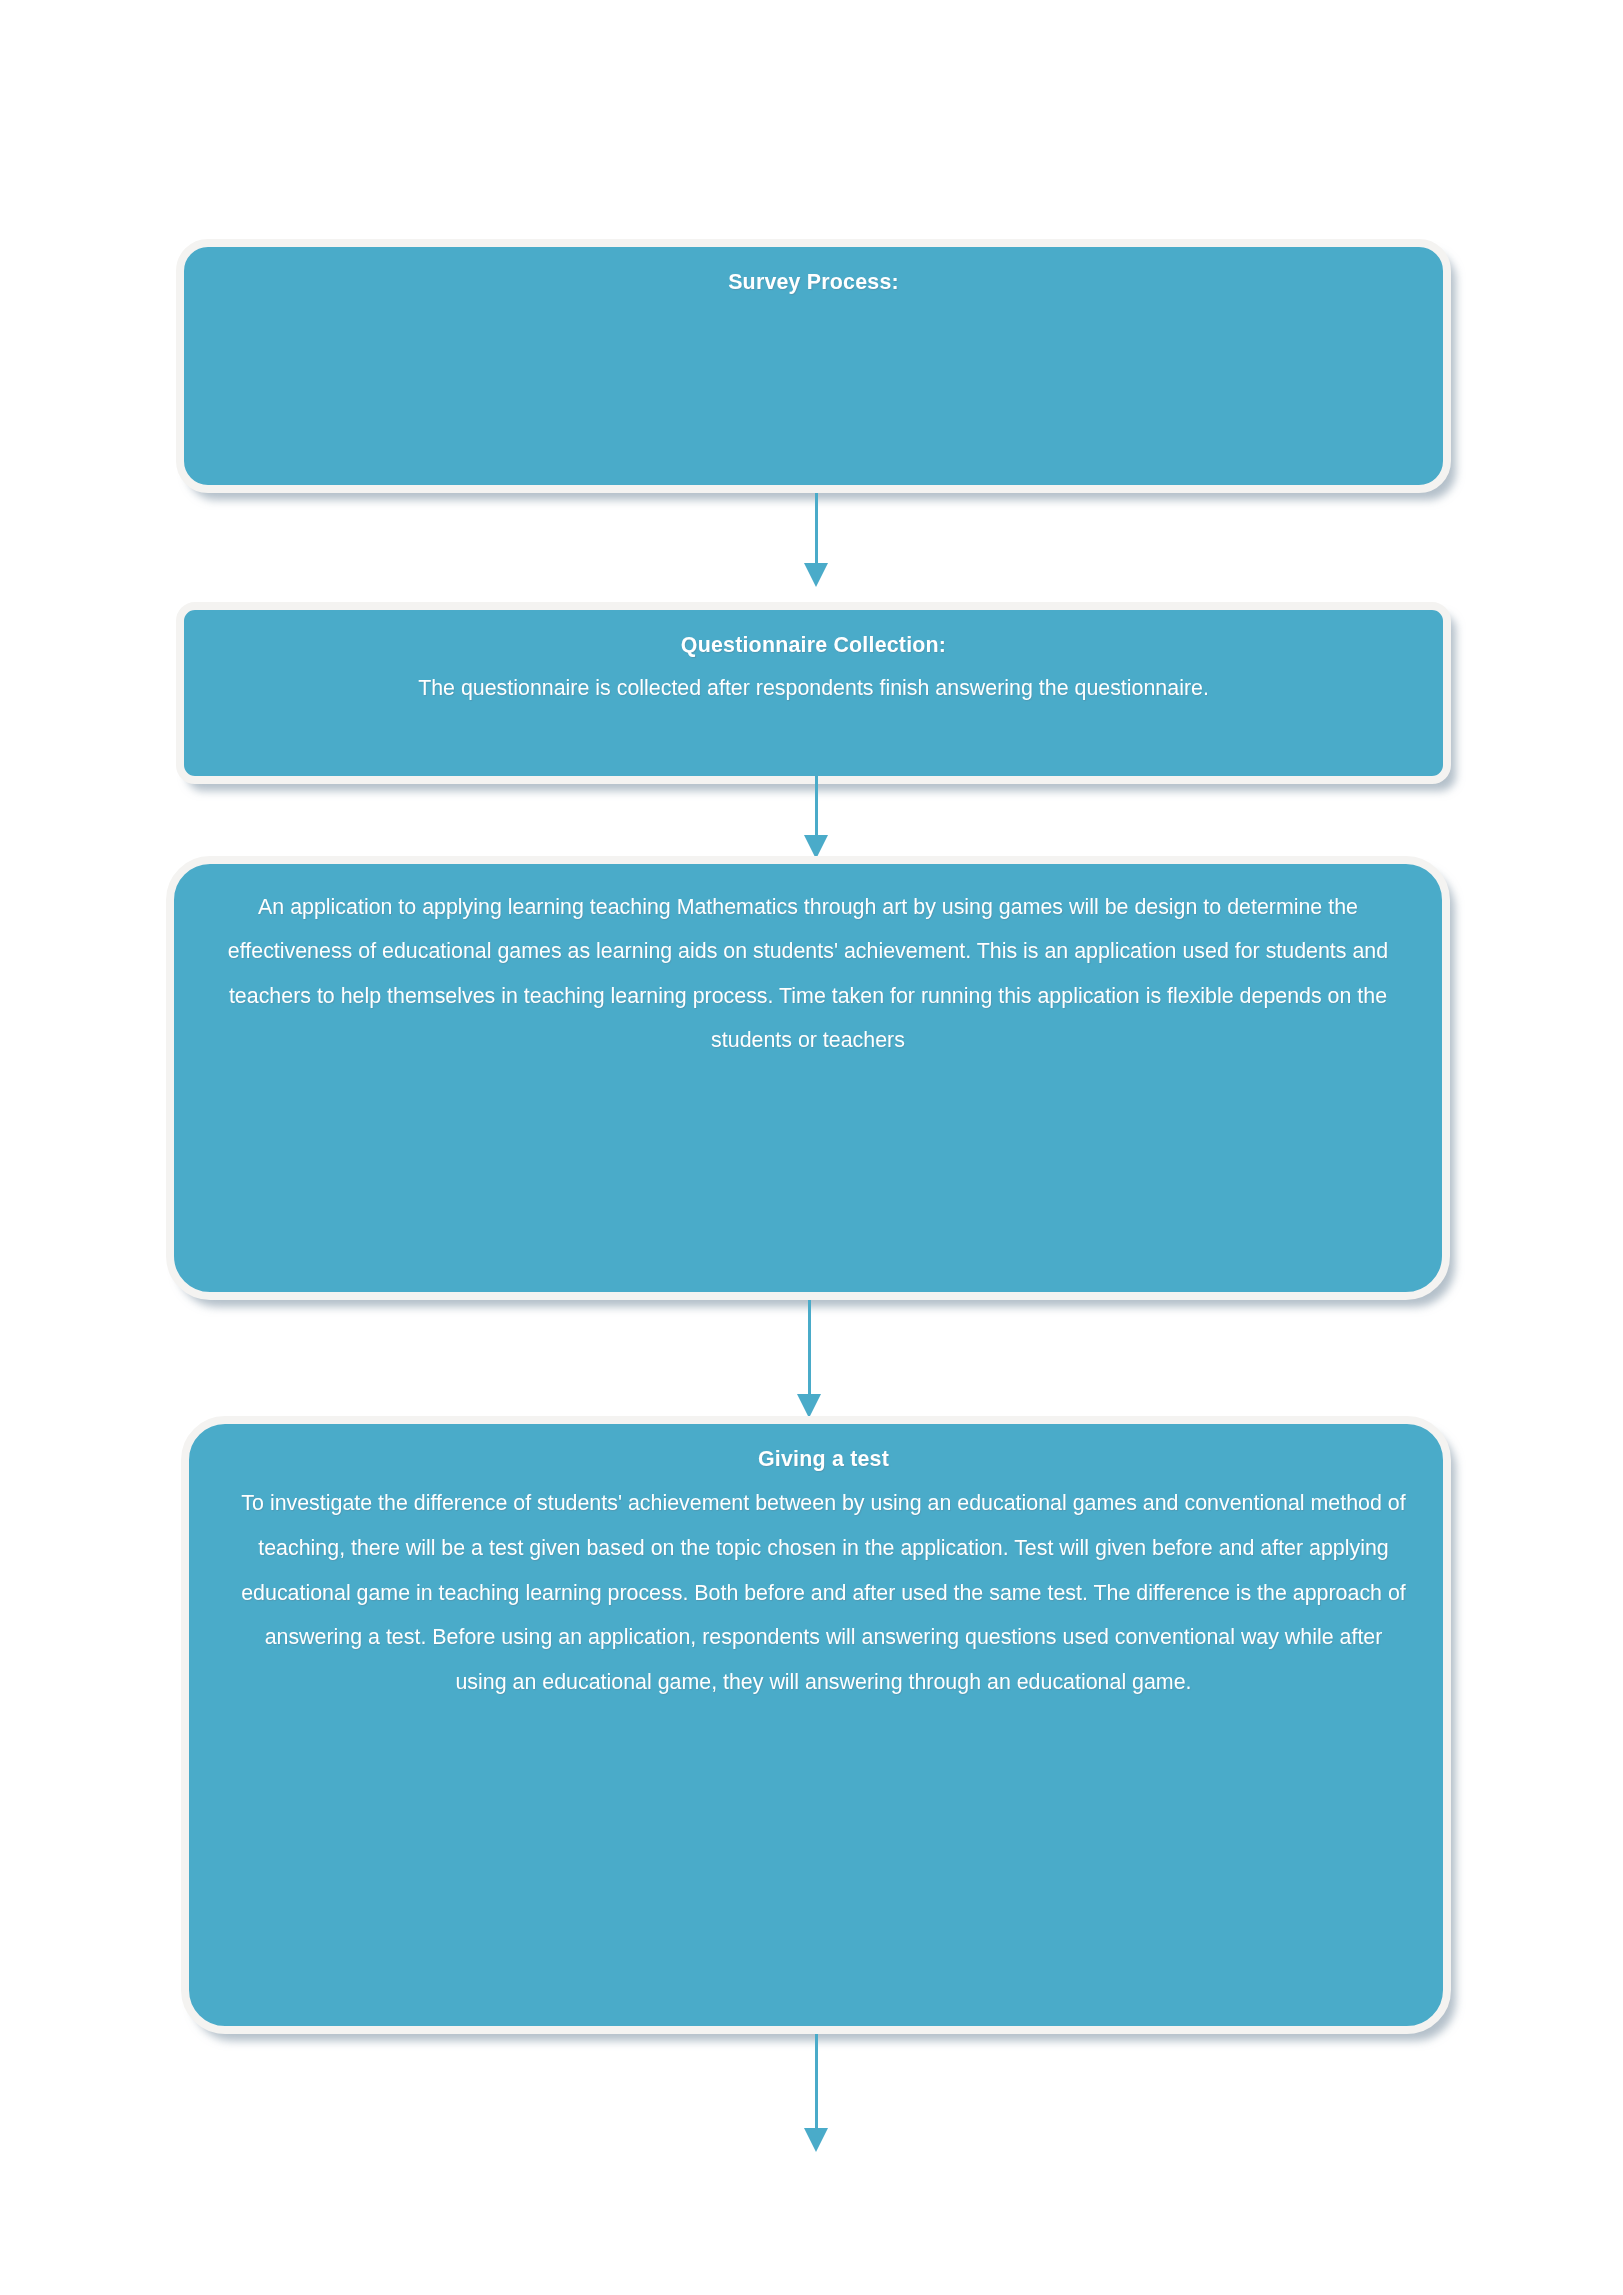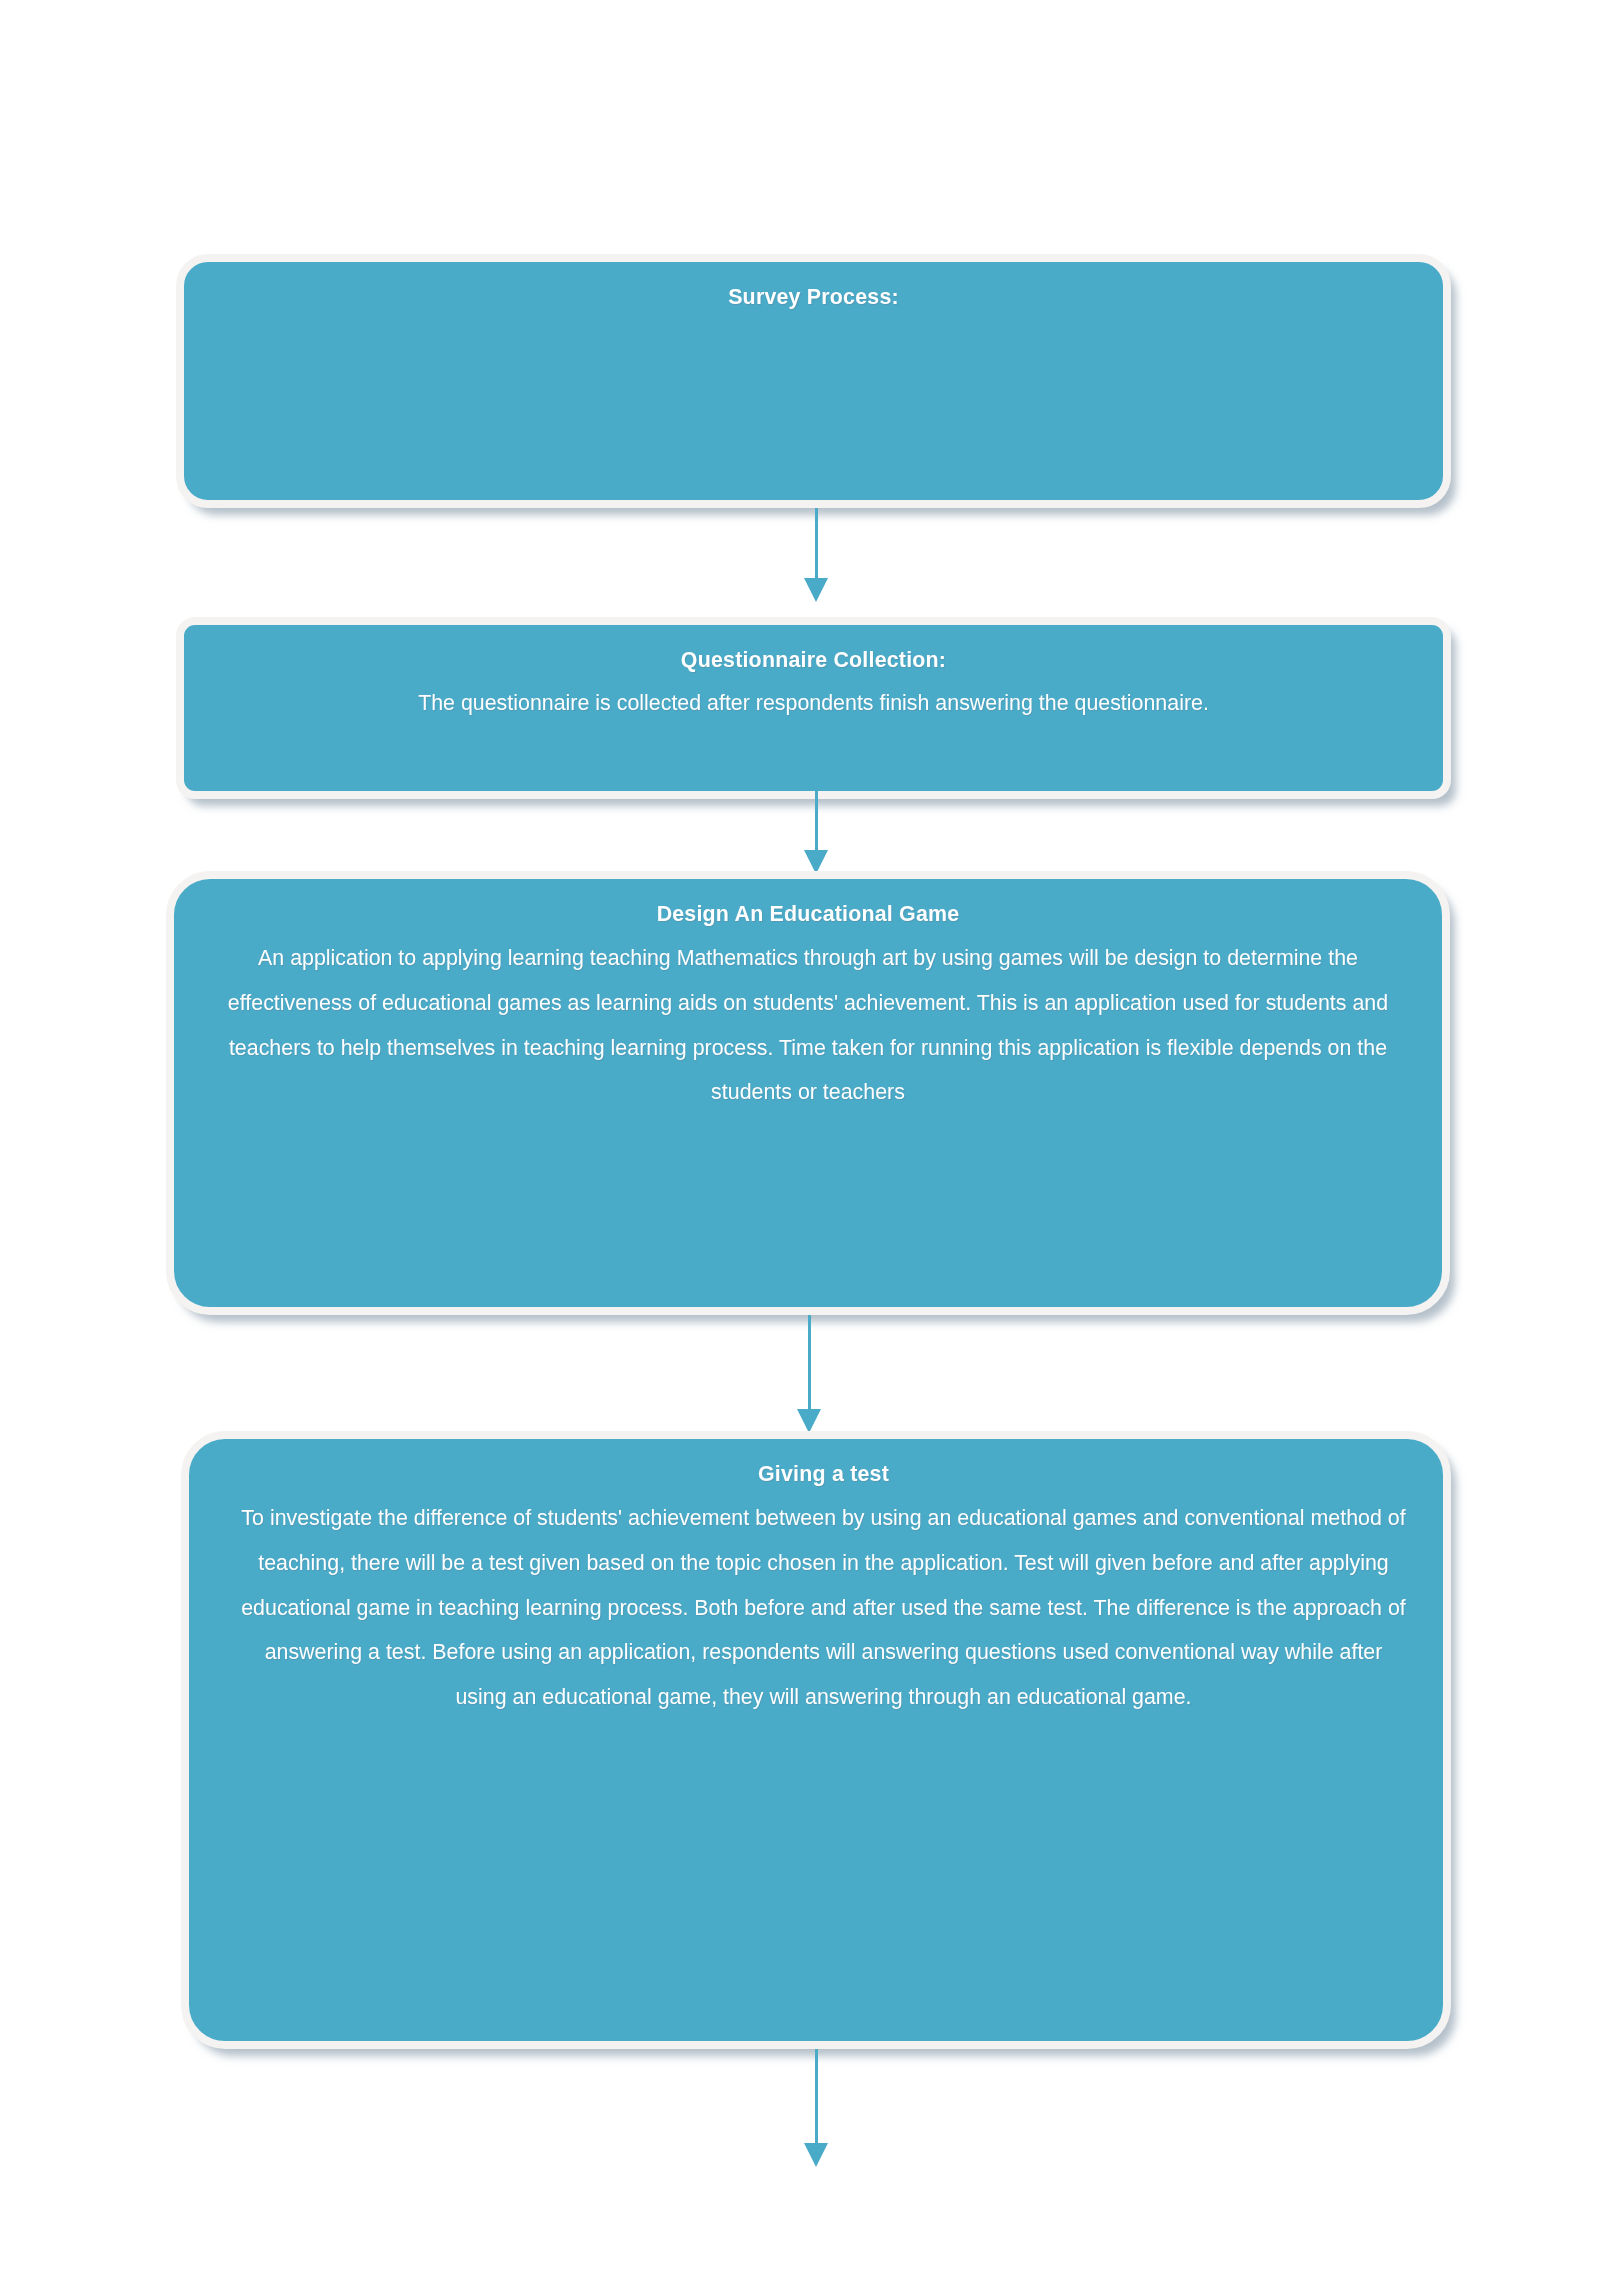--- a/index.html
+++ b/index.html
@@ -11,21 +11,21 @@
     width: 1623px;
     height: 2295px;
     font-family: "Liberation Sans", sans-serif;
     position: relative;
     overflow: hidden;
   }
 
   #flowchart {
     position: absolute;
     left: 0;
-    top: 15px;
+    top: 0;
     width: 1623px;
     height: 2198px;
     text-decoration: underline;
   }
 
   
   .node {
     position: absolute;
     box-sizing: border-box;
     background: #4aabc9;
@@ -134,21 +134,20 @@
     <div class="node-title">Questionnaire Collection:</div>
     <div class="node-body">The questionnaire is collected after respondents finish answering the questionnaire.</div>
   </div>
 
   <div class="connector" id="connector-2">
     <div class="stem"></div>
     <div class="head"></div>
   </div>
 
   <div class="node" id="node-design-educational-game">
-    <div class="node-title">Design An Educational Game</div>
     <div class="node-body">An application to applying learning teaching Mathematics through art by using games will be design to determine the effectiveness of educational games as learning aids on students' achievement. This is an application used for students and teachers to help themselves in teaching learning process. Time taken for running this application is flexible depends on the students or teachers</div>
   </div>
 
   <div class="connector" id="connector-3">
     <div class="stem"></div>
     <div class="head"></div>
   </div>
 
   <div class="node" id="node-giving-a-test">
     <div class="node-title">Giving a test</div>

